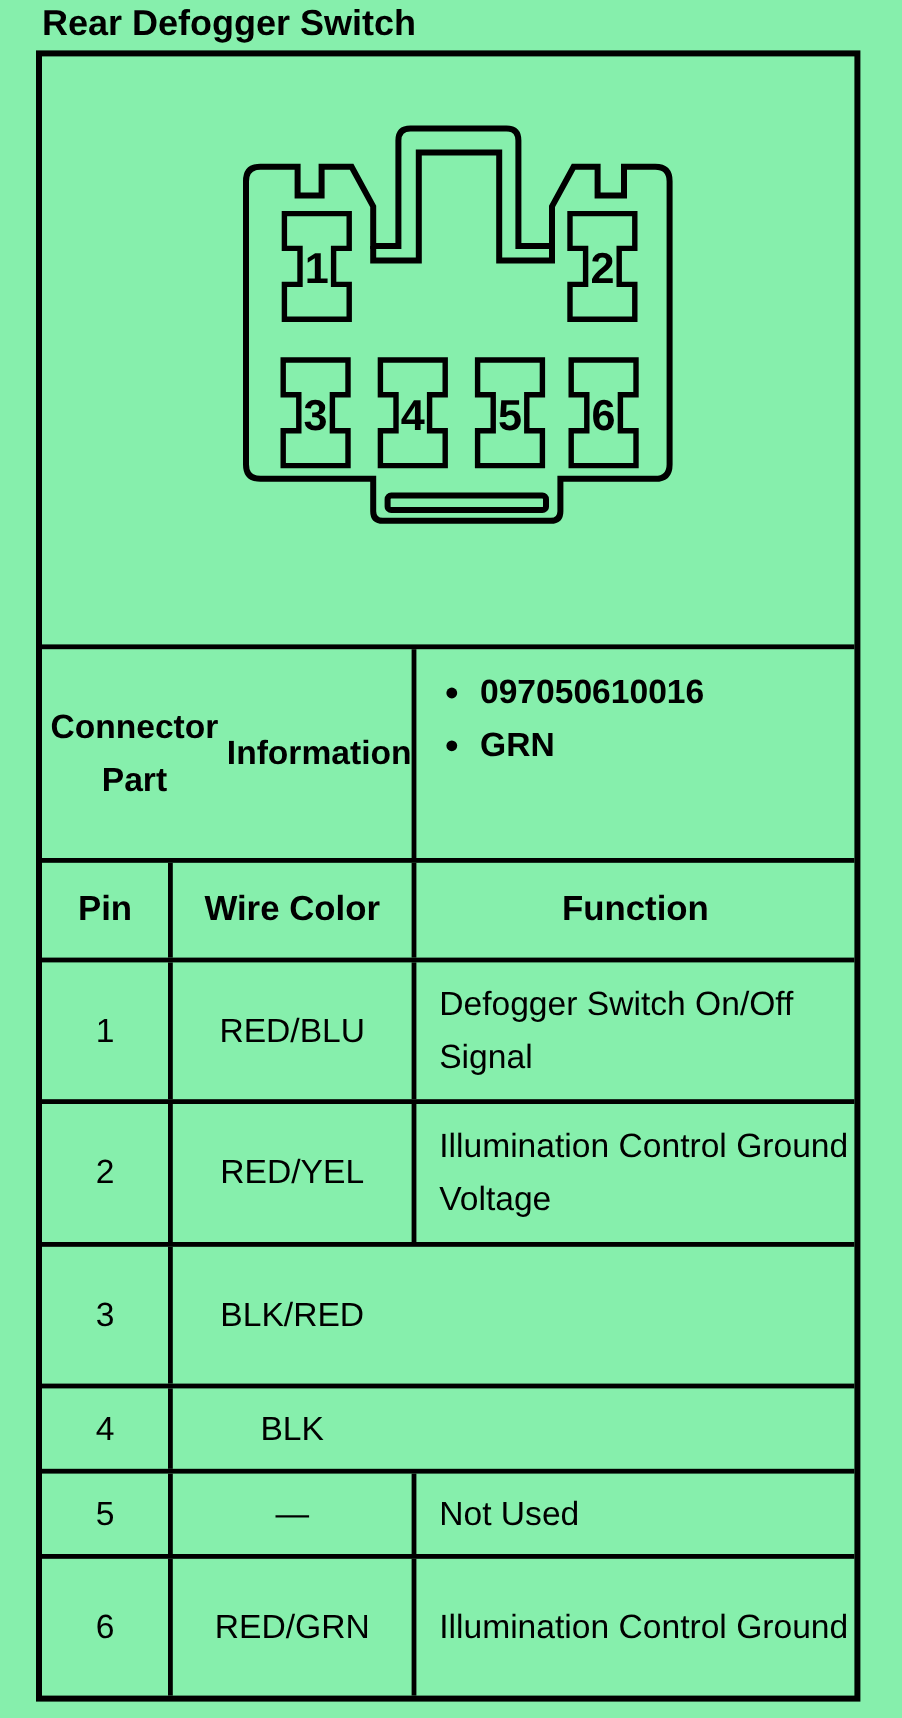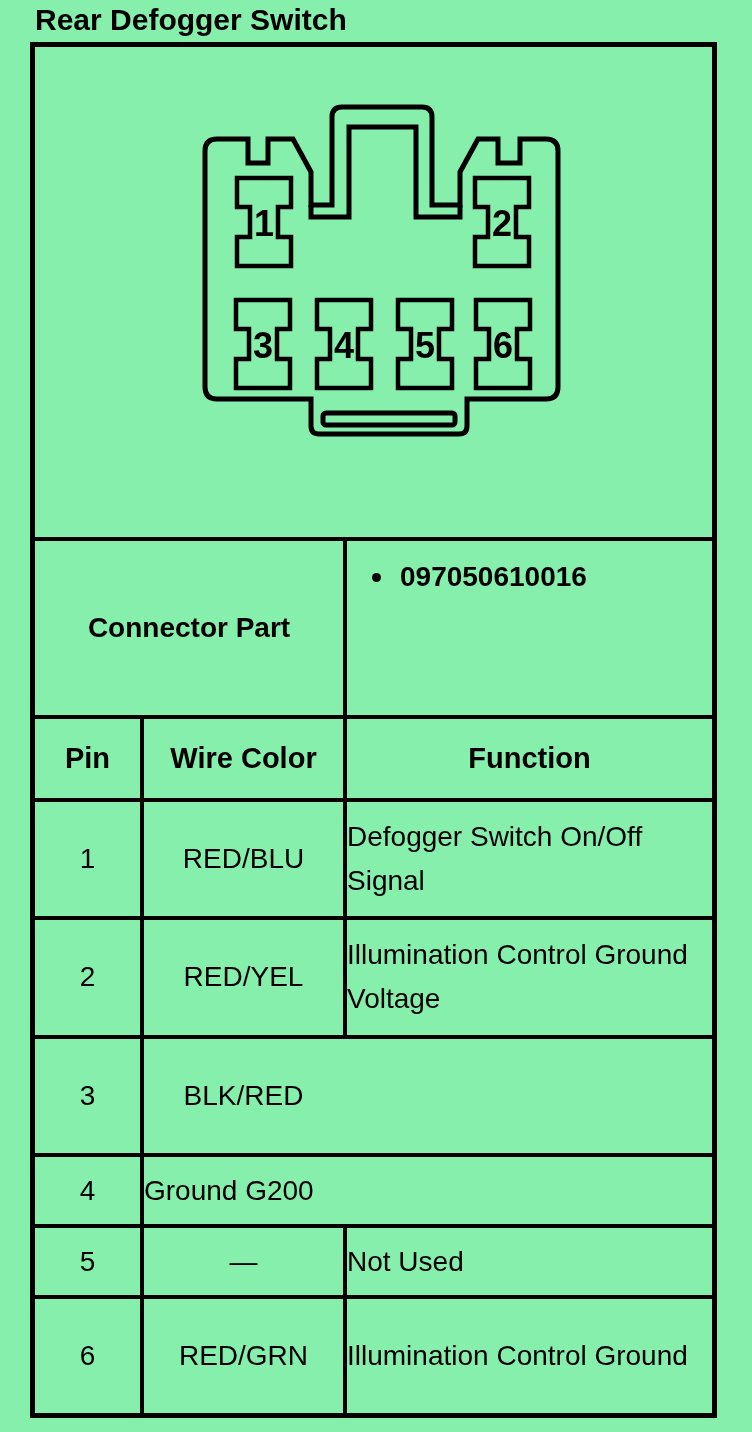--- a/index.html
+++ b/index.html
@@ -26,21 +26,21 @@
   .cell{box-sizing:border-box;display:flex;align-items:center;justify-content:center;}
   .cell.bl{border-left:4px solid #000;}
   .row-diagram{height:490px;display:block;position:relative;}
   .row-cpi{height:180px;grid-template-columns:308px 369px;}
   .row-head{height:84px;}
   .h120{height:120px;}
   .h72{height:72px;}
   .h119{height:119px;}
   .th{font-size:29px;font-weight:bold;}
   .pin-cell,.wire-cell{font-size:28px;text-align:center;}
-  .fn-cell{justify-content:flex-start;padding-left:0;}
+  .fn-cell{justify-content:flex-start;padding-left:19px;}
   .fn-text{font-size:28px;line-height:44px;max-width:345px;}
   .cpi-label{flex-direction:row;font-size:28px;font-weight:bold;line-height:44px;text-align:center;}
   .cpi-values{flex-direction:column;align-items:stretch;justify-content:flex-start;padding:14px 0 0 25px;}
   .bullet-item{display:flex;align-items:flex-start;line-height:44px;font-size:28px;font-weight:bold;}
   .dot{flex:0 0 auto;width:9px;height:9px;border-radius:50%;background:#000;margin:18px 19px 0 0;}
   svg{display:block;}
   .ln{fill:none;stroke:#000;stroke-width:5;}
   .pinln{fill:none;stroke:#000;stroke-width:4.5;}
   .pin-num{font-family:"Liberation Sans",sans-serif;font-size:36px;font-weight:bold;fill:#000;text-anchor:middle;}
 </style>
@@ -83,25 +83,30 @@
         <g>
           <path class="pinln" d="M 441 253 h 54 v 29 h -13 v 30 h 13 v 29 h -54 v -29 h 13 v -30 h -13 z"></path>
           <text class="pin-num" x="468" y="311">6</text>
         </g>
       </svg>
     </div>
 
     <div class="row row-cpi bt">
       <div class="cell cpi-label">
         <div>Connector Part</div>
+        <div>Information</div>
       </div>
       <div class="cell bl cpi-values">
         <div class="bullet-item">
           <span class="dot"></span>
           <span>097050610016</span>
+        </div>
+        <div class="bullet-item">
+          <span class="dot"></span>
+          <span>GRN</span>
         </div>
       </div>
     </div>
 
     <div class="row row-head bt">
       <div class="cell th">Pin</div>
       <div class="cell th bl">Wire Color</div>
       <div class="cell th bl">Function</div>
     </div>
 
@@ -121,23 +126,21 @@
         </div>
     </div>
 
     <div class="row bt h120">
       <div class="cell pin-cell">3</div>
       <div class="cell wire-cell bl">BLK/RED</div>
     </div>
 
     <div class="row bt h72">
       <div class="cell pin-cell">4</div>
-      <div class="cell fn-cell bl">
-          <span class="fn-text">Ground G200</span>
-        </div>
+      <div class="cell wire-cell bl">BLK</div>
     </div>
 
     <div class="row bt h72">
       <div class="cell pin-cell">5</div>
       <div class="cell wire-cell bl">—</div>
       <div class="cell fn-cell bl">
           <span class="fn-text">Not Used</span>
         </div>
     </div>
 

